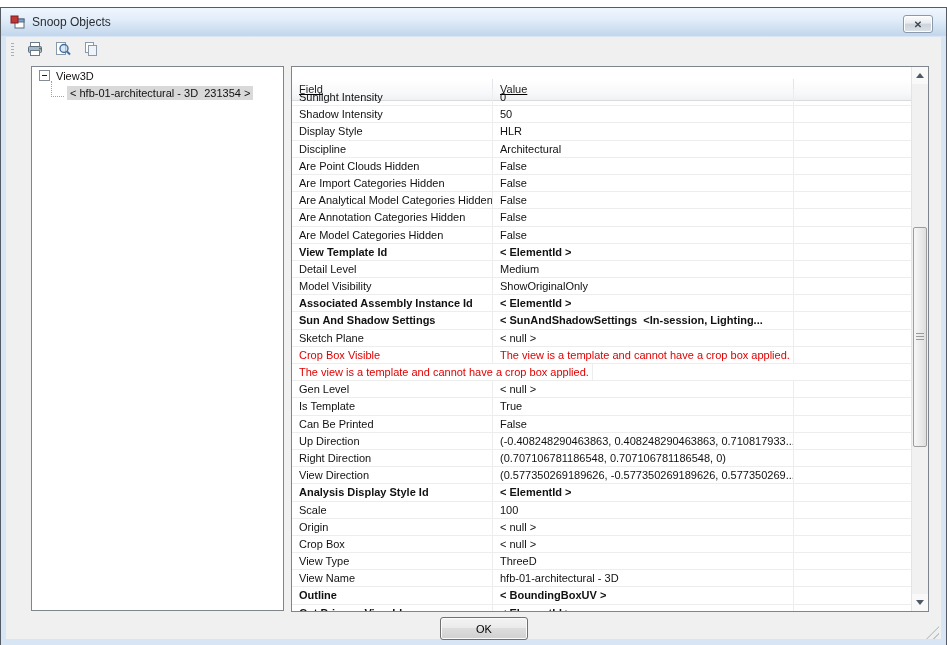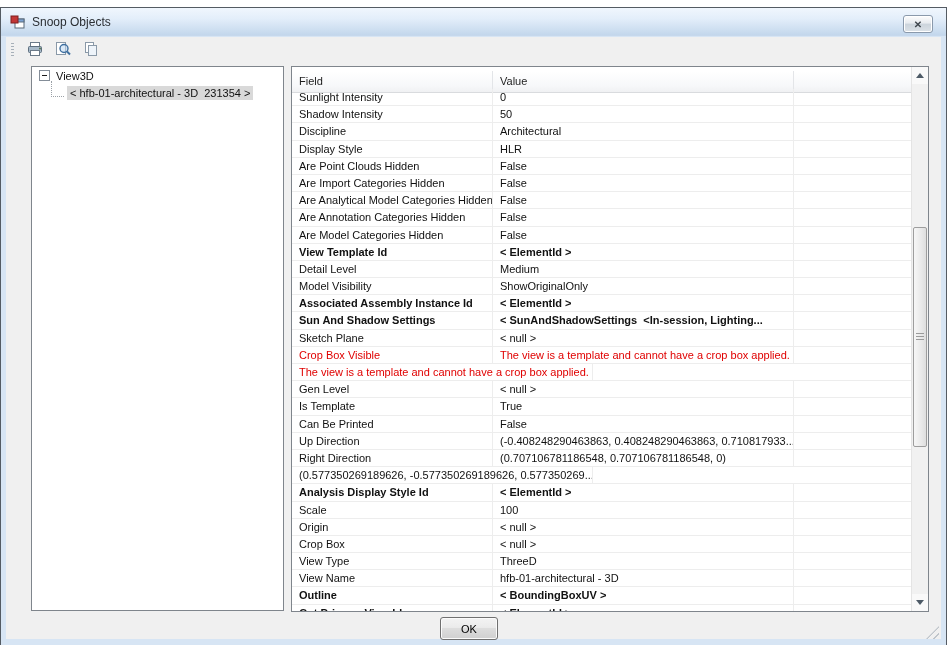--- a/index.html
+++ b/index.html
@@ -74,23 +74,23 @@
     border-left: 1px dotted #9aa0a6; border-bottom: 1px dotted #9aa0a6;
   }
   .tree-row.child .label { background: var(--selection, #d9d9d9); padding: 1px 3px; }
 
   
   .list-panel {
     position: absolute; left: 285px; top: 3px; width: 638px; height: 546px;
     background: #ffffff; border: 1px solid #7f858c; font-size: 11px; overflow: hidden;
   }
   .list-header {
-    position: absolute; top: 4px; left: 0; right: 17px; height: 22px;
+    position: absolute; top: 12px; left: 0; right: 17px; height: 22px;
     background: linear-gradient(180deg, #ffffff, #f7f8fa 70%, #f0f1f3);
-    border-bottom: 1px solid #d9dbde; display: flex;
+    border-bottom: 1px solid #d9dbde; display: flex; text-decoration: underline;
   }
   .hcol { line-height: 21px; padding-left: 7px; color: #1e1e1e; white-space: pre; }
   .hcol.f { width: 201px; border-right: 1px solid #e3e5e8; }
   .hcol.v { width: 301px; border-right: 1px solid #e3e5e8; }
   .hcol.x { flex: 1; }
   .rows-host { position: absolute; top: 22px; left: 0; right: 17px; bottom: 0; overflow: hidden; }
   .row { display: flex; height: 17.2px; border-bottom: 1px solid #ededed; color: #111; }
   .cell { line-height: 16px; padding-left: 7px; white-space: pre; overflow: hidden; }
   .cell.f { width: 201px; border-right: 1px solid #ededed; }
   .cell.v { width: 301px; border-right: 1px solid #ededed; }
@@ -116,21 +116,21 @@
     border: 1px solid #9d9d9d; border-radius: 2px;
   }
   .sb-thumb::after {
     content: ""; position: absolute; left: 50%; top: 50%; width: 8px; height: 8px;
     transform: translate(-50%, -50%);
     background: repeating-linear-gradient(180deg, #9a9a9a 0 1px, transparent 1px 3px);
   }
 
   
   .ok-btn {
-    position: absolute; left: 434px; top: 554px; width: 58px; height: 23px;
+    position: absolute; left: 434px; top: 554px; width: 88px; height: 23px;
     border: 1px solid #707070; border-radius: 3px;
     background: linear-gradient(180deg, #f3f3f3, #ebebeb 45%, #dddddd 50%, #d0d0d0);
     box-shadow: inset 0 0 0 1px #fbfbfb;
     font-family: "Liberation Sans", sans-serif; font-size: 11px; color: #000;
   }
   .resize-grip {
     position: absolute; right: 2px; bottom: 0px; width: 13px; height: 13px;
     clip-path: polygon(100% 0, 100% 100%, 0 100%);
     background: repeating-linear-gradient(135deg, #bfc5cb 0 1.5px, transparent 1.5px 4.5px);
   }
@@ -209,27 +209,27 @@
             <div class="cell f">Sunlight Intensity</div>
             <div class="cell v">0</div>
             <div class="cell x"></div>
           </div>
           <div class="row">
             <div class="cell f">Shadow Intensity</div>
             <div class="cell v">50</div>
             <div class="cell x"></div>
           </div>
           <div class="row">
+            <div class="cell f">Display Style</div>
+            <div class="cell v">HLR</div>
+            <div class="cell x"></div>
+          </div>
+          <div class="row">
             <div class="cell f">Discipline</div>
             <div class="cell v">Architectural</div>
-            <div class="cell x"></div>
-          </div>
-          <div class="row">
-            <div class="cell f">Display Style</div>
-            <div class="cell v">HLR</div>
             <div class="cell x"></div>
           </div>
           <div class="row">
             <div class="cell f">Are Point Clouds Hidden</div>
             <div class="cell v">False</div>
             <div class="cell x"></div>
           </div>
           <div class="row">
             <div class="cell f">Are Import Categories Hidden</div>
             <div class="cell v">False</div>
@@ -308,20 +308,21 @@
             <div class="cell f">Up Direction</div>
             <div class="cell v">(-0.408248290463863, 0.408248290463863, 0.710817933...</div>
             <div class="cell x"></div>
           </div>
           <div class="row">
             <div class="cell f">Right Direction</div>
             <div class="cell v">(0.707106781186548, 0.707106781186548, 0)</div>
             <div class="cell x"></div>
           </div>
           <div class="row">
+            <div class="cell f">View Direction</div>
             <div class="cell v">(0.577350269189626, -0.577350269189626, 0.577350269...</div>
             <div class="cell x"></div>
           </div>
           <div class="row bold">
             <div class="cell f">Analysis Display Style Id</div>
             <div class="cell v">&lt; ElementId &gt;</div>
             <div class="cell x"></div>
           </div>
           <div class="row">
             <div class="cell f">Scale</div>

